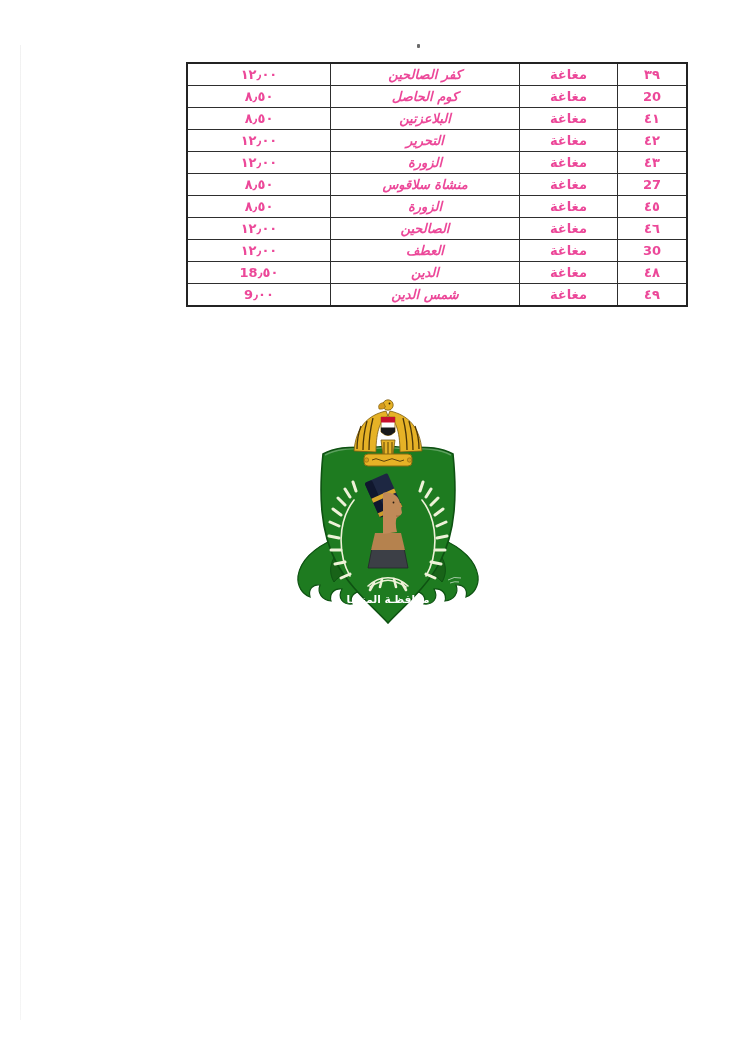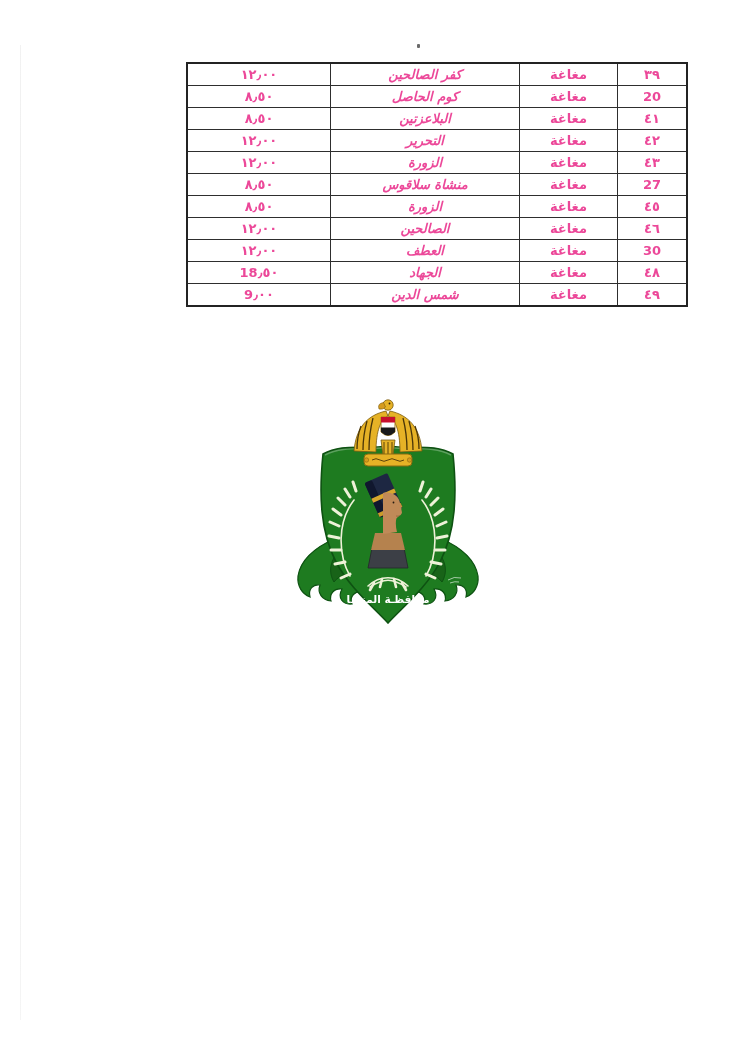--- a/index.html
+++ b/index.html
@@ -89,21 +89,21 @@
     </tr>
     <tr>
       <td class="c-no">30</td>
       <td class="c-district">مغاغة</td>
       <td class="c-village">العطف</td>
       <td class="c-value">١٢٫٠٠</td>
     </tr>
     <tr>
       <td class="c-no">٤٨</td>
       <td class="c-district">مغاغة</td>
-      <td class="c-village">الجهاد</td>
+      <td class="c-village">الدين</td>
       <td class="c-value">18٫٥٠</td>
     </tr>
     <tr>
       <td class="c-no">٤٩</td>
       <td class="c-district">مغاغة</td>
       <td class="c-village">شمس الدين</td>
       <td class="c-value">9٫٠٠</td>
     </tr>
   </tbody>
 </table>

